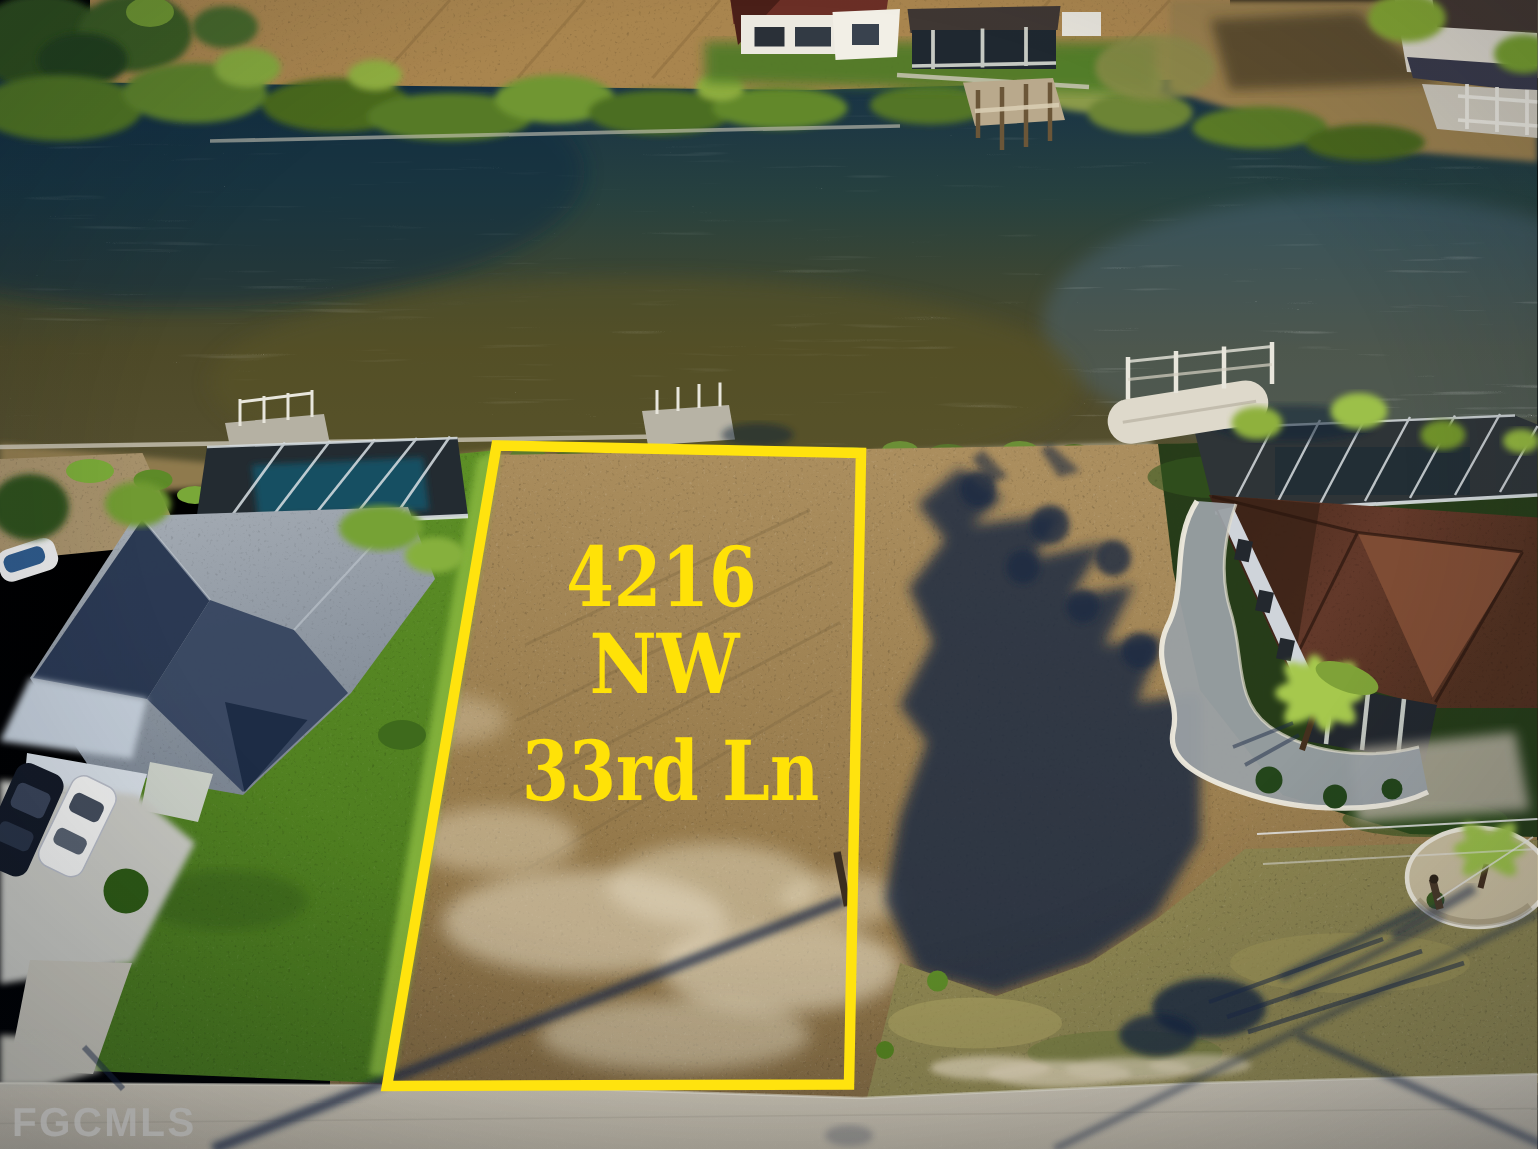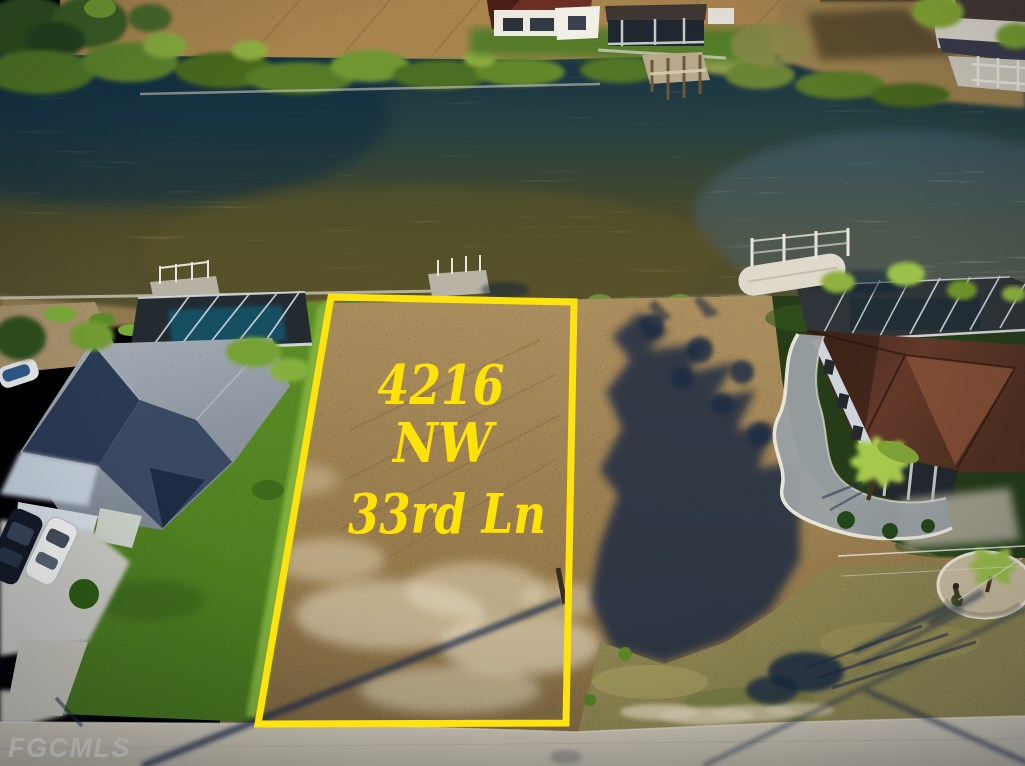--- a/index.html
+++ b/index.html
@@ -1,16 +1,16 @@
 <!DOCTYPE html>
 <html><head>
 <meta charset="utf-8">
 <style>
   html,body{margin:0;padding:0;background:#000;}
-  #photo{position:relative;width:1025px;height:766px;overflow:hidden;font-family:"Liberation Sans",sans-serif;font-style:italic;}
+  #photo{position:relative;width:1025px;height:766px;overflow:hidden;font-family:"Liberation Sans",sans-serif;}
   #photo svg{display:block;width:1025px;height:766px;}
   .lot-text{font-family:"DejaVu Serif",serif;font-weight:bold;}
   .wm{font-family:"Liberation Sans",sans-serif;font-weight:bold;letter-spacing:1.5px;opacity:.78;}
 </style>
 </head>
 <body>
 
 <div id="photo">
 <svg viewBox="0 0 1025 766" xmlns="http://www.w3.org/2000/svg">
   <defs>

